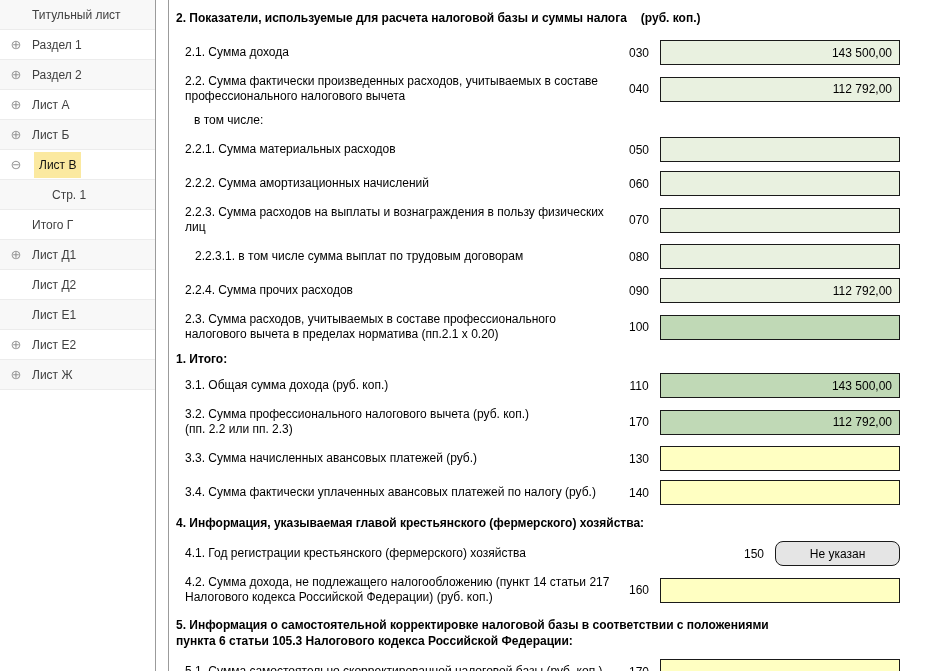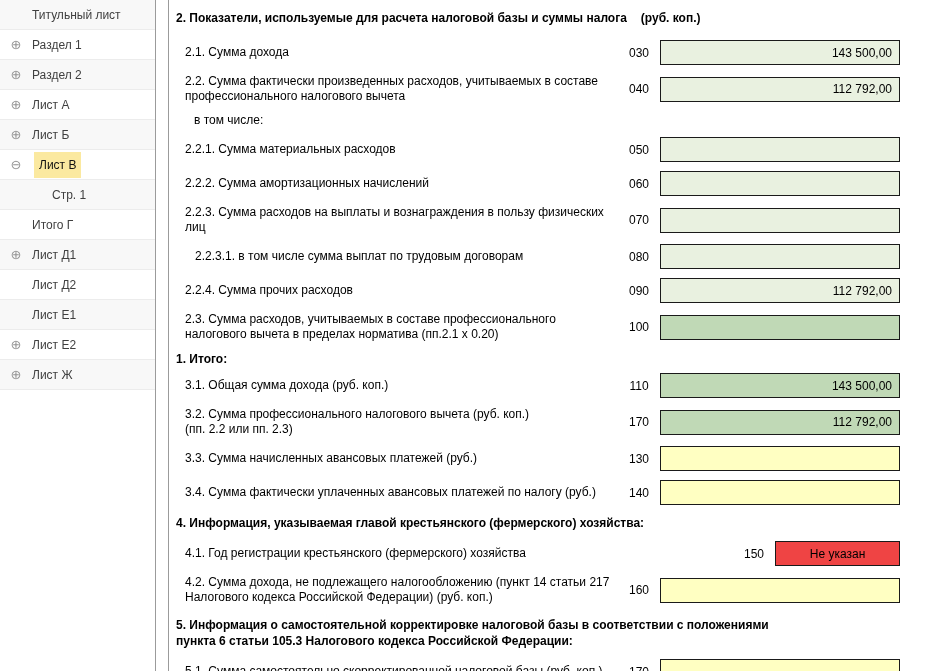--- a/index.html
+++ b/index.html
@@ -162,21 +162,21 @@
       </div>
       <div class="frow">
         <div class="label">3.4. Сумма фактически уплаченных авансовых платежей по налогу (руб.)</div>
         <div class="code">140</div>
         <div class="field" style="background: rgb(255, 255, 194);"></div>
       </div>
       <div class="section s4"><span>4. Информация, указываемая главой крестьянского (фермерского) хозяйства:</span></div>
       <div class="frow">
         <div class="label">4.1. Год регистрации крестьянского (фермерского) хозяйства</div>
         <div class="code">150</div>
-        <div class="field short" style="background: #ef4444;">Не указан</div>
+        <div class="field short" style="background: #e5e5e5; border-radius: 8px;">Не указан</div>
       </div>
       <div class="frow">
         <div class="label">4.2. Сумма дохода, не подлежащего налогообложению (пункт 14 статьи 217
 Налогового кодекса Российской Федерации) (руб. коп.)</div>
         <div class="code">160</div>
         <div class="field" style="background: rgb(255, 255, 194);"></div>
       </div>
       <div class="section s5"><span>5. Информация о самостоятельной корректировке налоговой базы в соответствии с положениями
 пункта 6 статьи 105.3 Налогового кодекса Российской Федерации:</span></div>
       <div class="frow">

